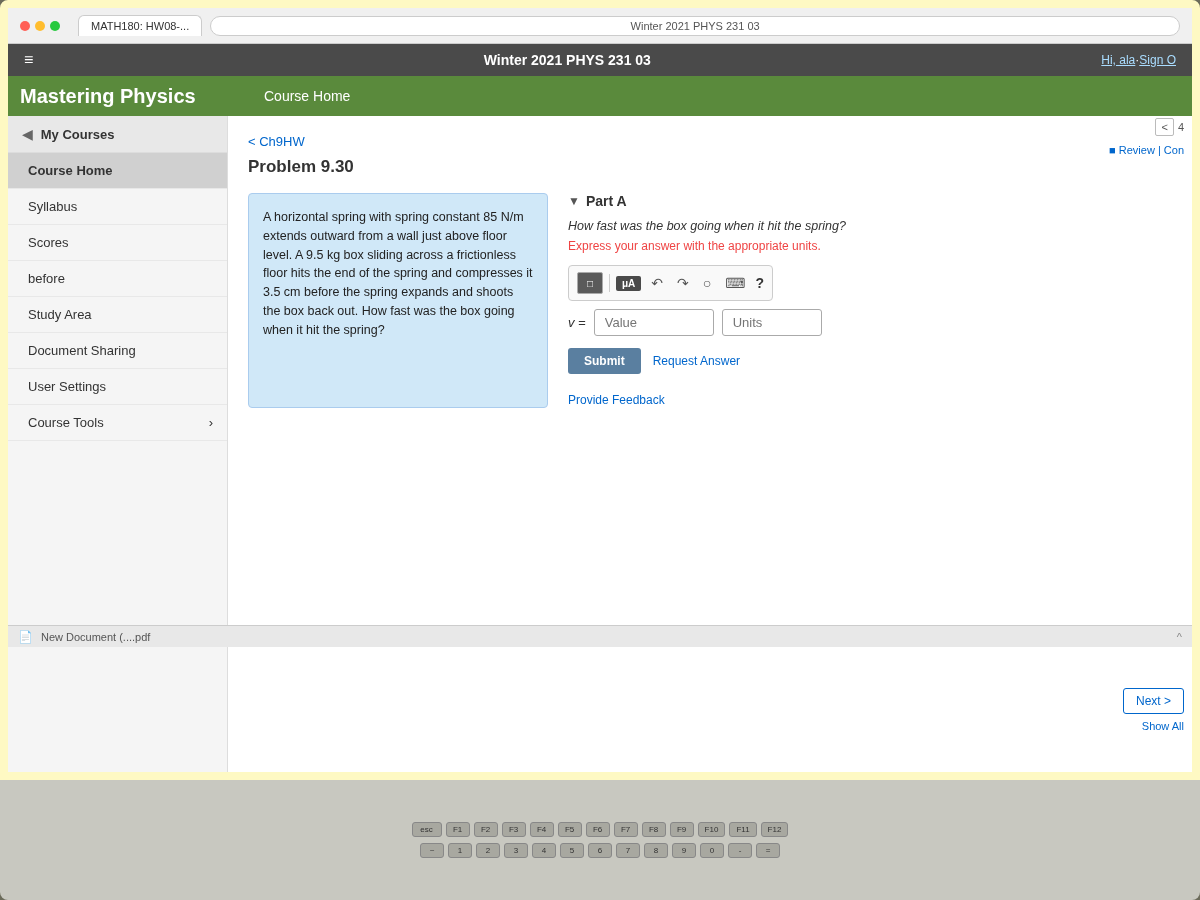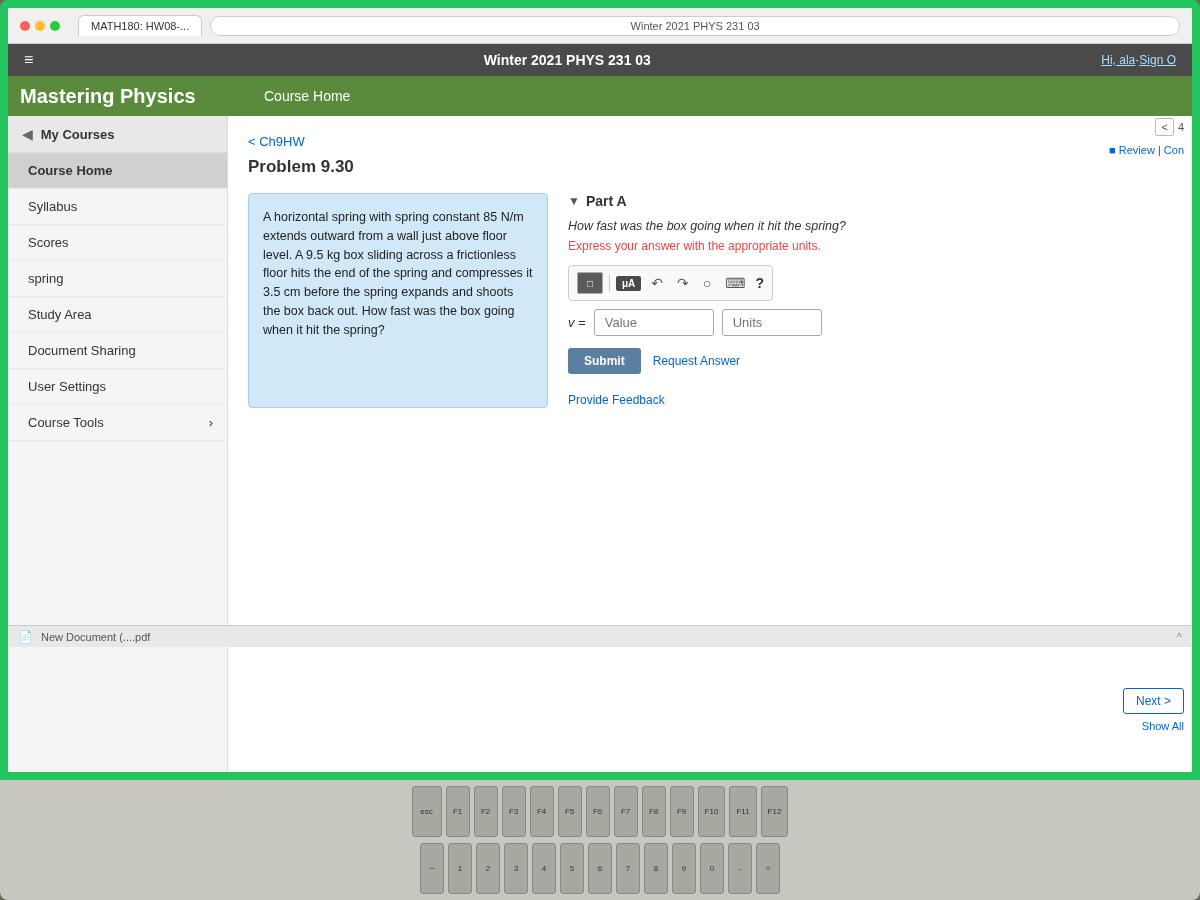--- a/index.html
+++ b/index.html
@@ -13,21 +13,21 @@
     }
 
     
     .laptop-screen {
       position: absolute;
       top: 0;
       left: 0;
       right: 0;
       bottom: 120px;
       background: #1a1a1a;
-      border: 8px solid #22c55e;
+      border: 8px solid #fef9c3;
       border-radius: 8px 8px 0 0;
       overflow: hidden;
     }
 
     .browser-chrome {
       background: #f0f0f0;
       height: 36px;
       display: flex;
       align-items: center;
       padding: 0 12px;
@@ -457,21 +457,21 @@
     }
 
     .keyboard-row {
       display: flex;
       gap: 4px;
     }
 
     .key {
       background: #a8a8a0;
       border-radius: 3px;
-      padding: 20px 6px;
+      padding: 2px 6px;
       font-size: 8px;
       color: #333;
       min-width: 24px;
       text-align: center;
       border: 1px solid #888;
     }
     .key.esc-key { min-width: 30px; }
 
     .chevron-btn {
       border: 1px solid #bbb;
@@ -560,21 +560,21 @@
         <div class="sidebar-item active">
           <span>Course Home</span>
         </div>
         <div class="sidebar-item">
           <span>Syllabus</span>
         </div>
         <div class="sidebar-item">
           <span>Scores</span>
         </div>
         <div class="sidebar-item">
-          <span>spring</span>
+          <span>before</span>
         </div>
         <div class="sidebar-item">
           <span>Study Area</span>
         </div>
         <div class="sidebar-item">
           <span>Document Sharing</span>
         </div>
         <div class="sidebar-item">
           <span>User Settings</span>
         </div>

